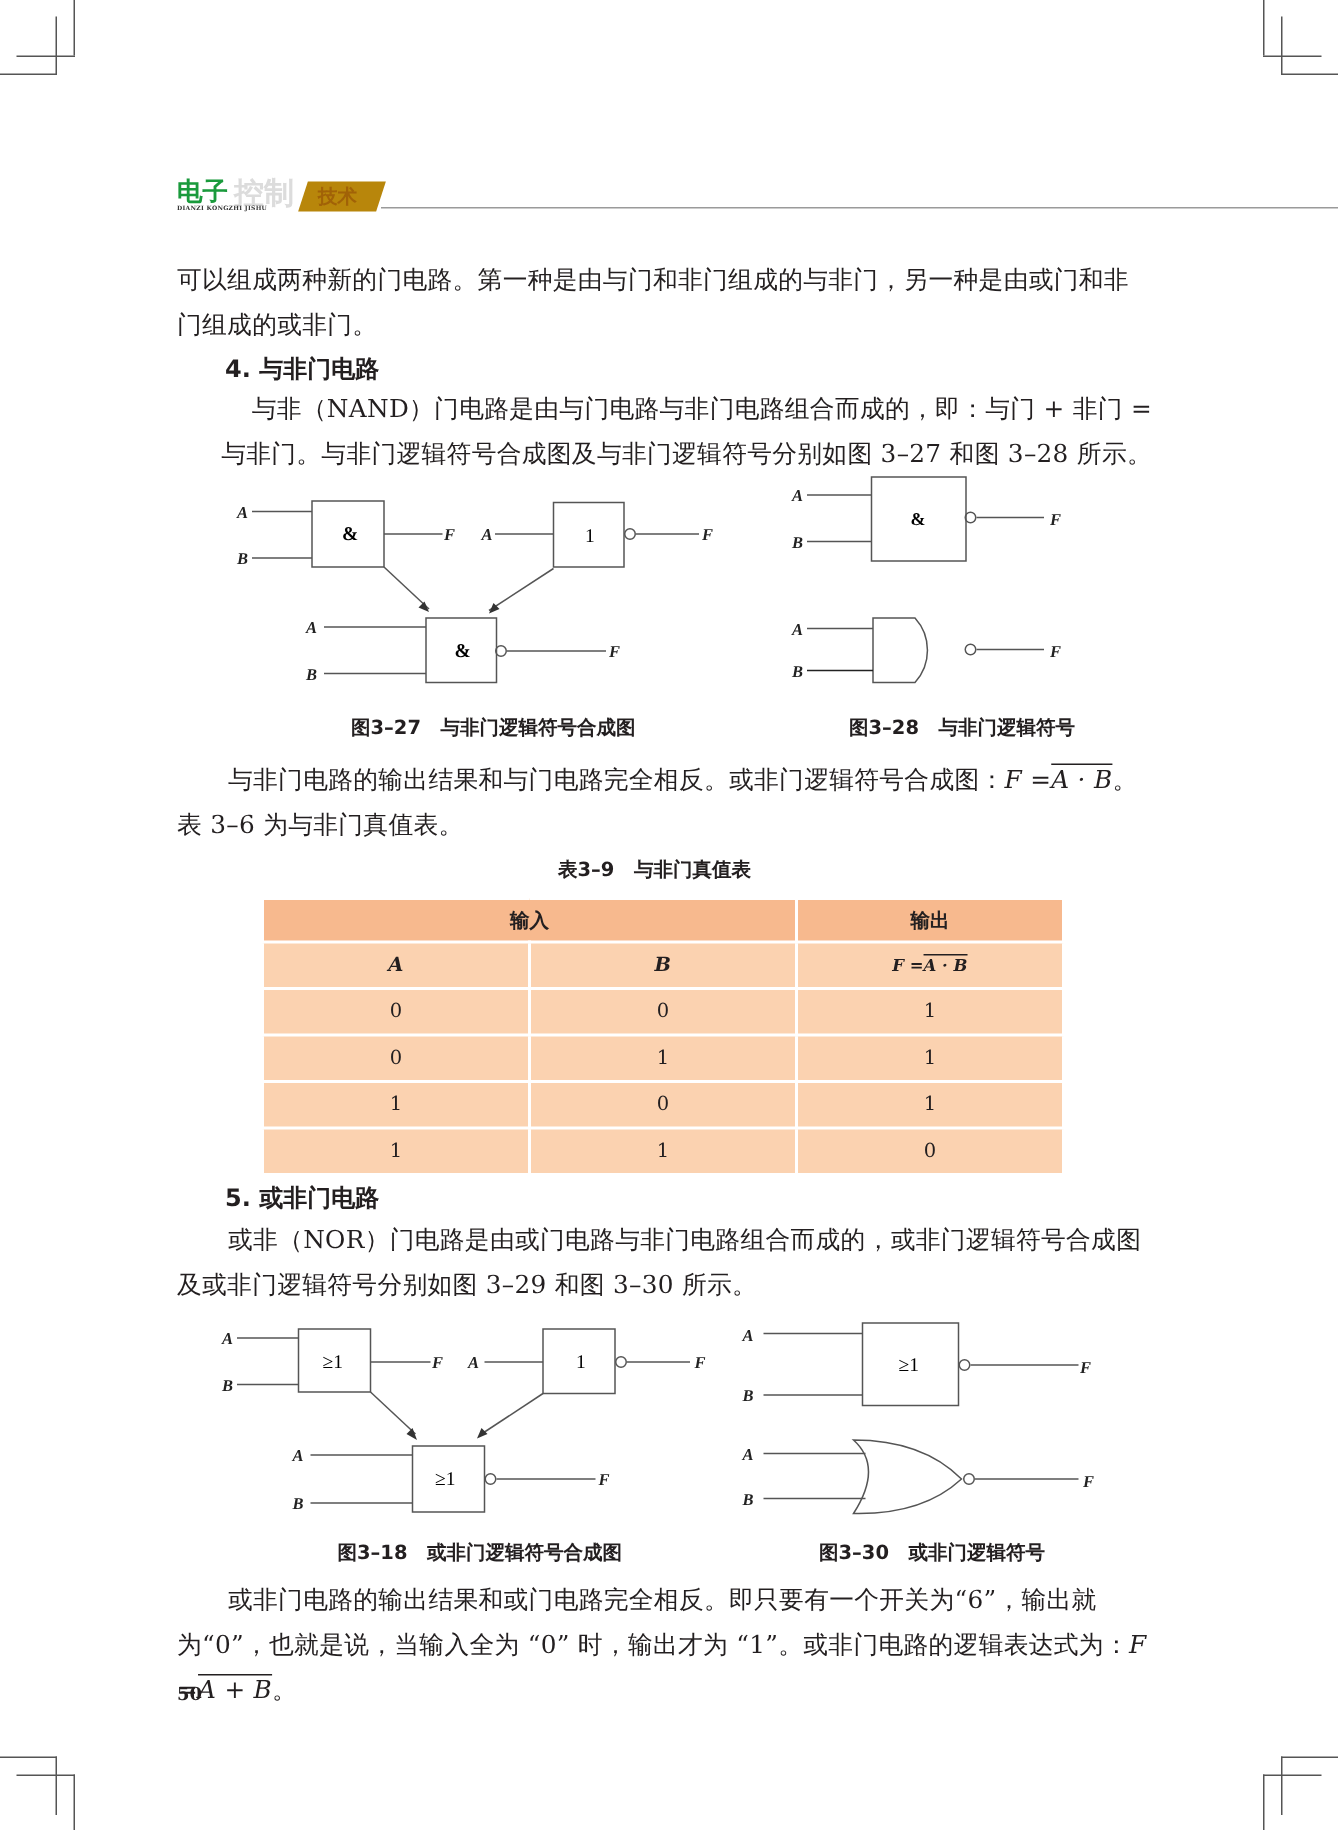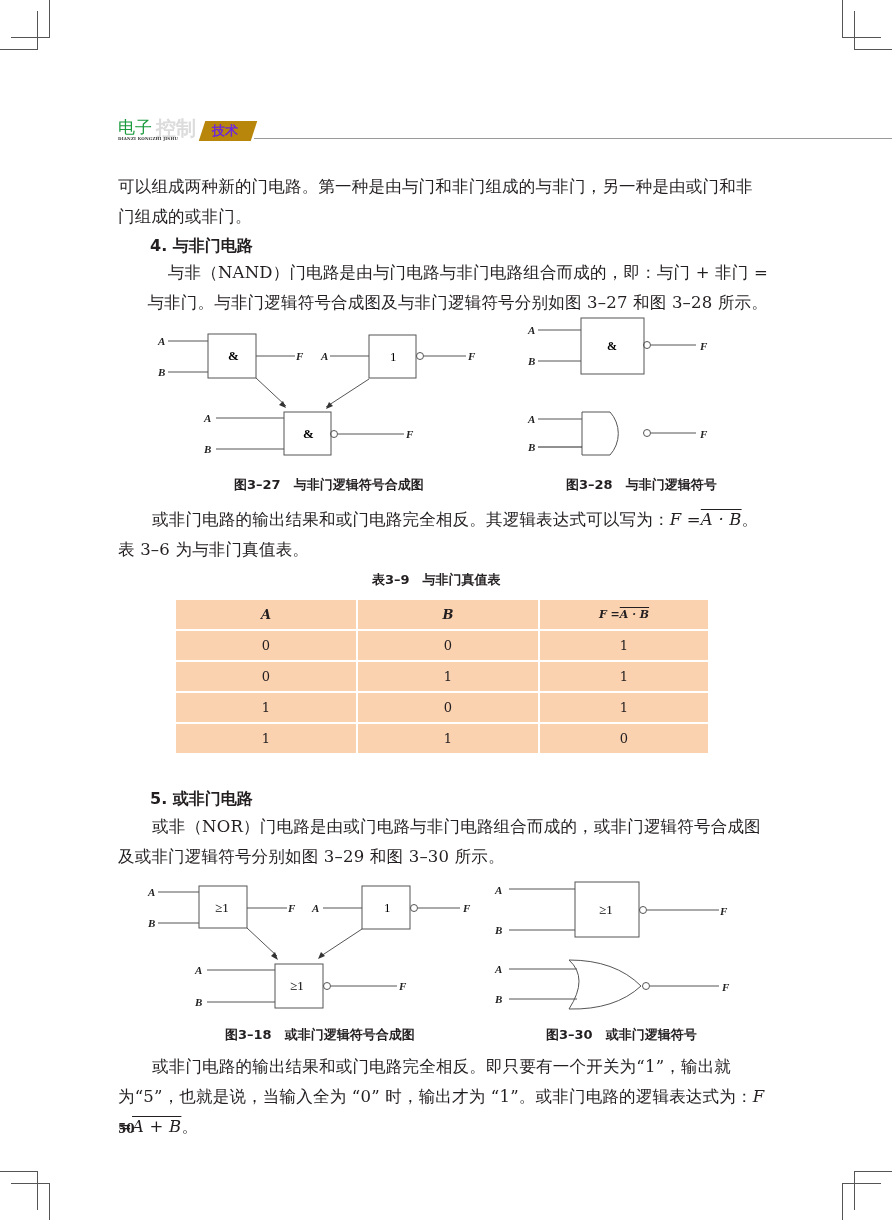--- a/index.html
+++ b/index.html
@@ -39,24 +39,24 @@
 <div class="crop" style="left:37px;top:1171px;width:1px;height:39px;"></div>
 <div class="crop" style="left:11px;top:1183px;width:39px;height:1px;"></div>
 <div class="crop" style="left:49px;top:1183px;width:1px;height:37px;"></div>
 
 <div class="crop" style="left:854px;top:1171px;width:38px;height:1px;"></div>
 <div class="crop" style="left:854px;top:1171px;width:1px;height:39px;"></div>
 <div class="crop" style="left:842px;top:1183px;width:39px;height:1px;"></div>
 <div class="crop" style="left:842px;top:1183px;width:1px;height:37px;"></div>
 
 <div class="abs" style="left:118px;top:116px;width:660px;height:30px;">
-  <span style="position:absolute;left:0;top:0;font-size:17px;font-weight:normal;color:#1a9a3c;font-family:'DejaVu Sans',sans-serif;">电子</span>
+  <span style="position:absolute;left:0;top:0;font-size:17px;font-weight:bold;color:#1a9a3c;font-family:'DejaVu Sans',sans-serif;">电子</span>
   <span style="position:absolute;left:38px;top:-1px;font-size:20px;font-weight:bold;color:#dcdcdc;font-family:'DejaVu Sans',sans-serif;">控制</span>
   <div style="position:absolute;left:84px;top:5px;width:52px;height:20px;background:#b8860b;transform:skewX(-18deg);"></div>
-  <span style="position:absolute;left:94px;top:6px;font-size:13px;font-weight:bold;color:#6d28d9;font-family:'DejaVu Sans',sans-serif;">技术</span>
+  <span style="position:absolute;left:94px;top:6px;font-size:13px;font-weight:bold;color:#a16207;font-family:'DejaVu Sans',sans-serif;">技术</span>
   <span style="position:absolute;left:0;top:20px;font-size:4px;font-weight:bold;color:#333;letter-spacing:0.2px;">DIANZI KONGZHI JISHU</span>
   <div style="position:absolute;left:136px;top:22px;width:642px;height:1px;background:#9a9a9a;"></div>
 </div>
 
 <div class="para" style="top:172px;">可以组成两种新的门电路。第一种是由与门和非门组成的与非门，另一种是由或门和非门组成的或非门。</div>
 
 <div class="h4" style="top:236px;">4. 与非门电路</div>
 
 <div class="para indent" style="top:258px;text-align:right;">与非（NAND）门电路是由与门电路与非门电路组合而成的，即：与门 + 非门 = 与非门。与非门逻辑符号合成图及与非门逻辑符号分别如图 3–27 和图 3–28 所示。</div>
 
@@ -111,27 +111,31 @@
   <text class="lbl" x="18" y="55">B</text>
   <text x="97" y="40" font-size="12" font-weight="bold">&amp;</text>
   <text class="lbl" x="190" y="40">F</text>
   <text class="lbl" x="18" y="113">A</text>
   <text class="lbl" x="18" y="141">B</text>
   <text class="lbl" x="190" y="128">F</text>
 </svg>
 <div class="cap" style="left:554px;top:476px;padding-left:12px;">图3–28　与非门逻辑符号</div>
 
 <div class="para indent" style="top:505px;">
-  <span>或非门电路的输出结果和或门电路完全相反。其逻辑表达式可以写为：</span><span class="ital">F =</span><span class="ital over">A · B</span><span>。表 3–6 为与非门真值表。</span>
+  <span>与非门电路的输出结果和与门电路完全相反。或非门逻辑符号合成图：</span><span class="ital">F =</span><span class="ital over">A · B</span><span>。表 3–6 为与非门真值表。</span>
 </div>
 
 <div class="tcap">表3–9　与非门真值表</div>
 
 <table class="tt">
   <tbody>
+      <tr class="head">
+    <td colspan="2">输入</td>
+    <td style="width:178px;">输出</td>
+  </tr>
   <tr class="sub">
     <td style="width:178px;">A</td>
     <td style="width:178px;">B</td>
     <td style="font-size:11px;"><span>F =</span><span class="over">A · B</span></td>
   </tr>
   <tr>
     <td>0</td>
     <td>0</td>
     <td>1</td>
   </tr>
@@ -208,16 +212,16 @@
   <text class="lbl" x="10" y="64">B</text>
   <text x="114" y="44" font-size="13">≥1</text>
   <text class="lbl" x="235" y="45">F</text>
   <text class="lbl" x="10" y="103">A</text>
   <text class="lbl" x="10" y="133">B</text>
   <text class="lbl" x="237" y="121">F</text>
 </svg>
 <div class="cap" style="left:546px;top:1026px;">图3–30　或非门逻辑符号</div>
 
 <div class="para indent" style="top:1052px;">
-  <span>或非门电路的输出结果和或门电路完全相反。即只要有一个开关为“1”，输出就为“5”，也就是说，当输入全为 “0” 时，输出才为 “1”。或非门电路的逻辑表达式为：</span><span class="ital">F =</span><span class="ital over">A + B</span><span>。</span>
+  <span>或非门电路的输出结果和或门电路完全相反。即只要有一个开关为“6”，输出就为“0”，也就是说，当输入全为 “0” 时，输出才为 “1”。或非门电路的逻辑表达式为：</span><span class="ital">F =</span><span class="ital over">A + B</span><span>。</span>
 </div>
 
 <div class="pagenum">50</div>
 
 </body></html>

